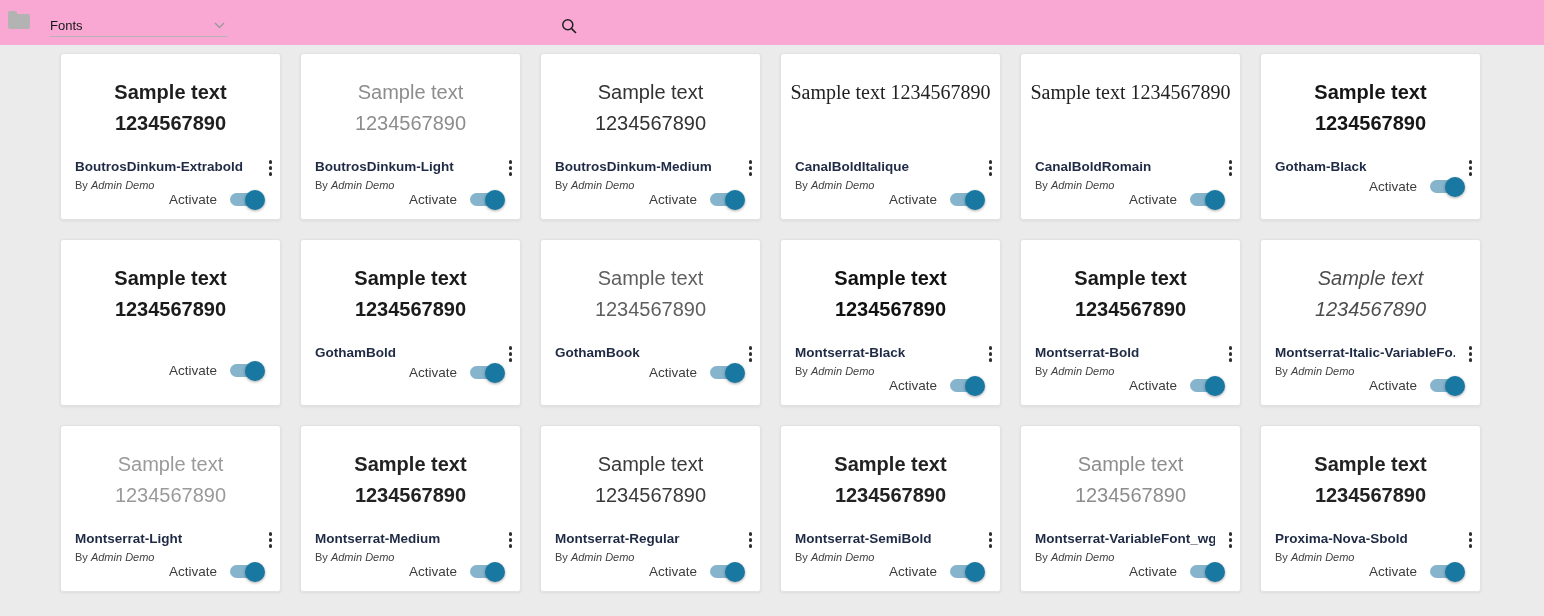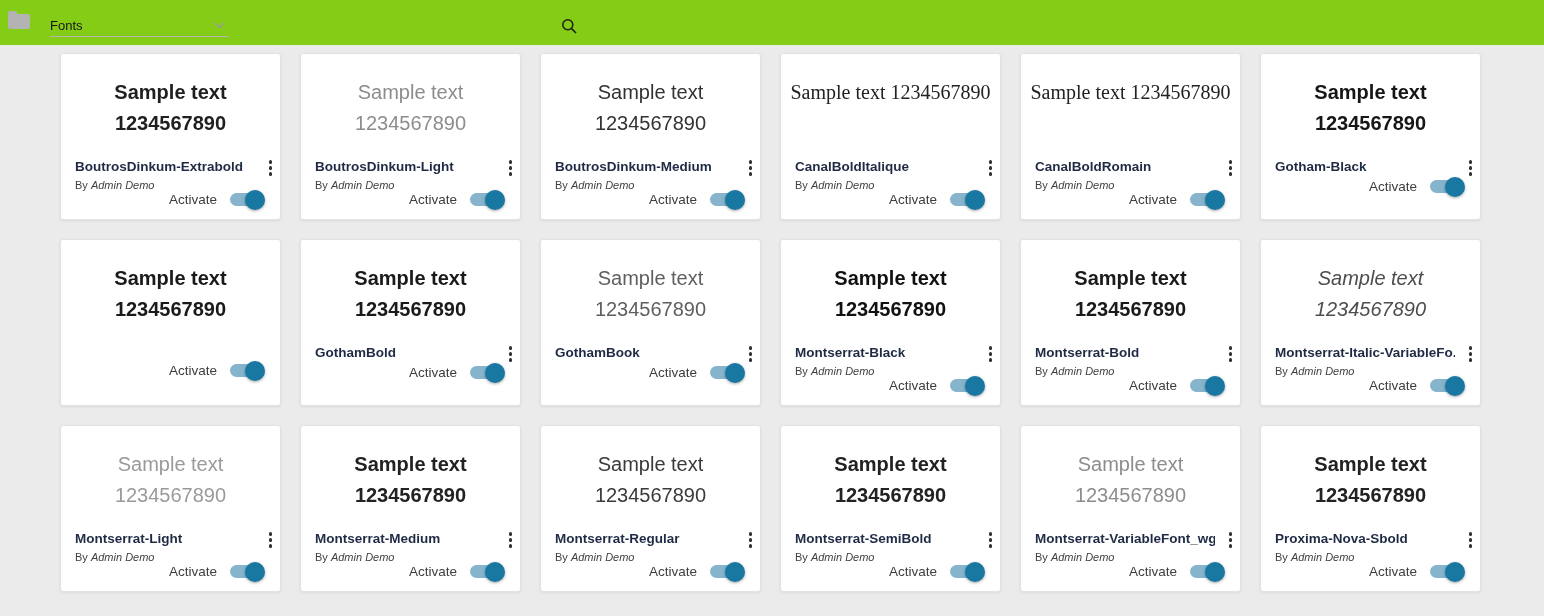--- a/index.html
+++ b/index.html
@@ -6,21 +6,21 @@
     --accent-track:#85b4cc;
     --accent-thumb:#1878a2;
     --name-color:#1f2a44;
     --page-bg:#ebebeb;
   }
   *{margin:0;padding:0;box-sizing:border-box;}
   html,body{width:1544px;height:616px;overflow:hidden;}
   body{font-family:"Liberation Sans","DejaVu Sans",sans-serif;background:var(--page-bg);}
 
   
-  .topbar{position:relative;height:45px;background:#84cc16;}
+  .topbar{position:relative;height:45px;background:#f9a8d4;}
   .folder-icon{position:absolute;left:8px;top:14px;width:22px;height:15px;background:#b3b3b3;border-radius:2px;}
   .folder-icon::before{content:"";position:absolute;left:0;top:-3px;width:9px;height:4px;background:#b3b3b3;border-radius:2px 2px 0 0;}
   .cat-select{position:absolute;left:50px;top:14px;width:178px;height:23px;border-bottom:1px solid #b5b5b5;display:flex;align-items:center;justify-content:space-between;cursor:pointer;}
   .cat-select .cat-label{font-size:13px;color:#161616;}
   .chev{width:11px;height:7px;margin-right:3px;}
   .search-field{position:absolute;left:250px;top:14px;width:296px;height:23px;border:none;border-bottom:1px solid #b5b5b5;background:transparent;font-size:13px;color:#333;outline:none;font-family:inherit;}
   .search-field::placeholder{color:#a6a6a6;}
   .search-icon{position:absolute;left:561px;top:18px;width:16px;height:16px;cursor:pointer;}
 
   

